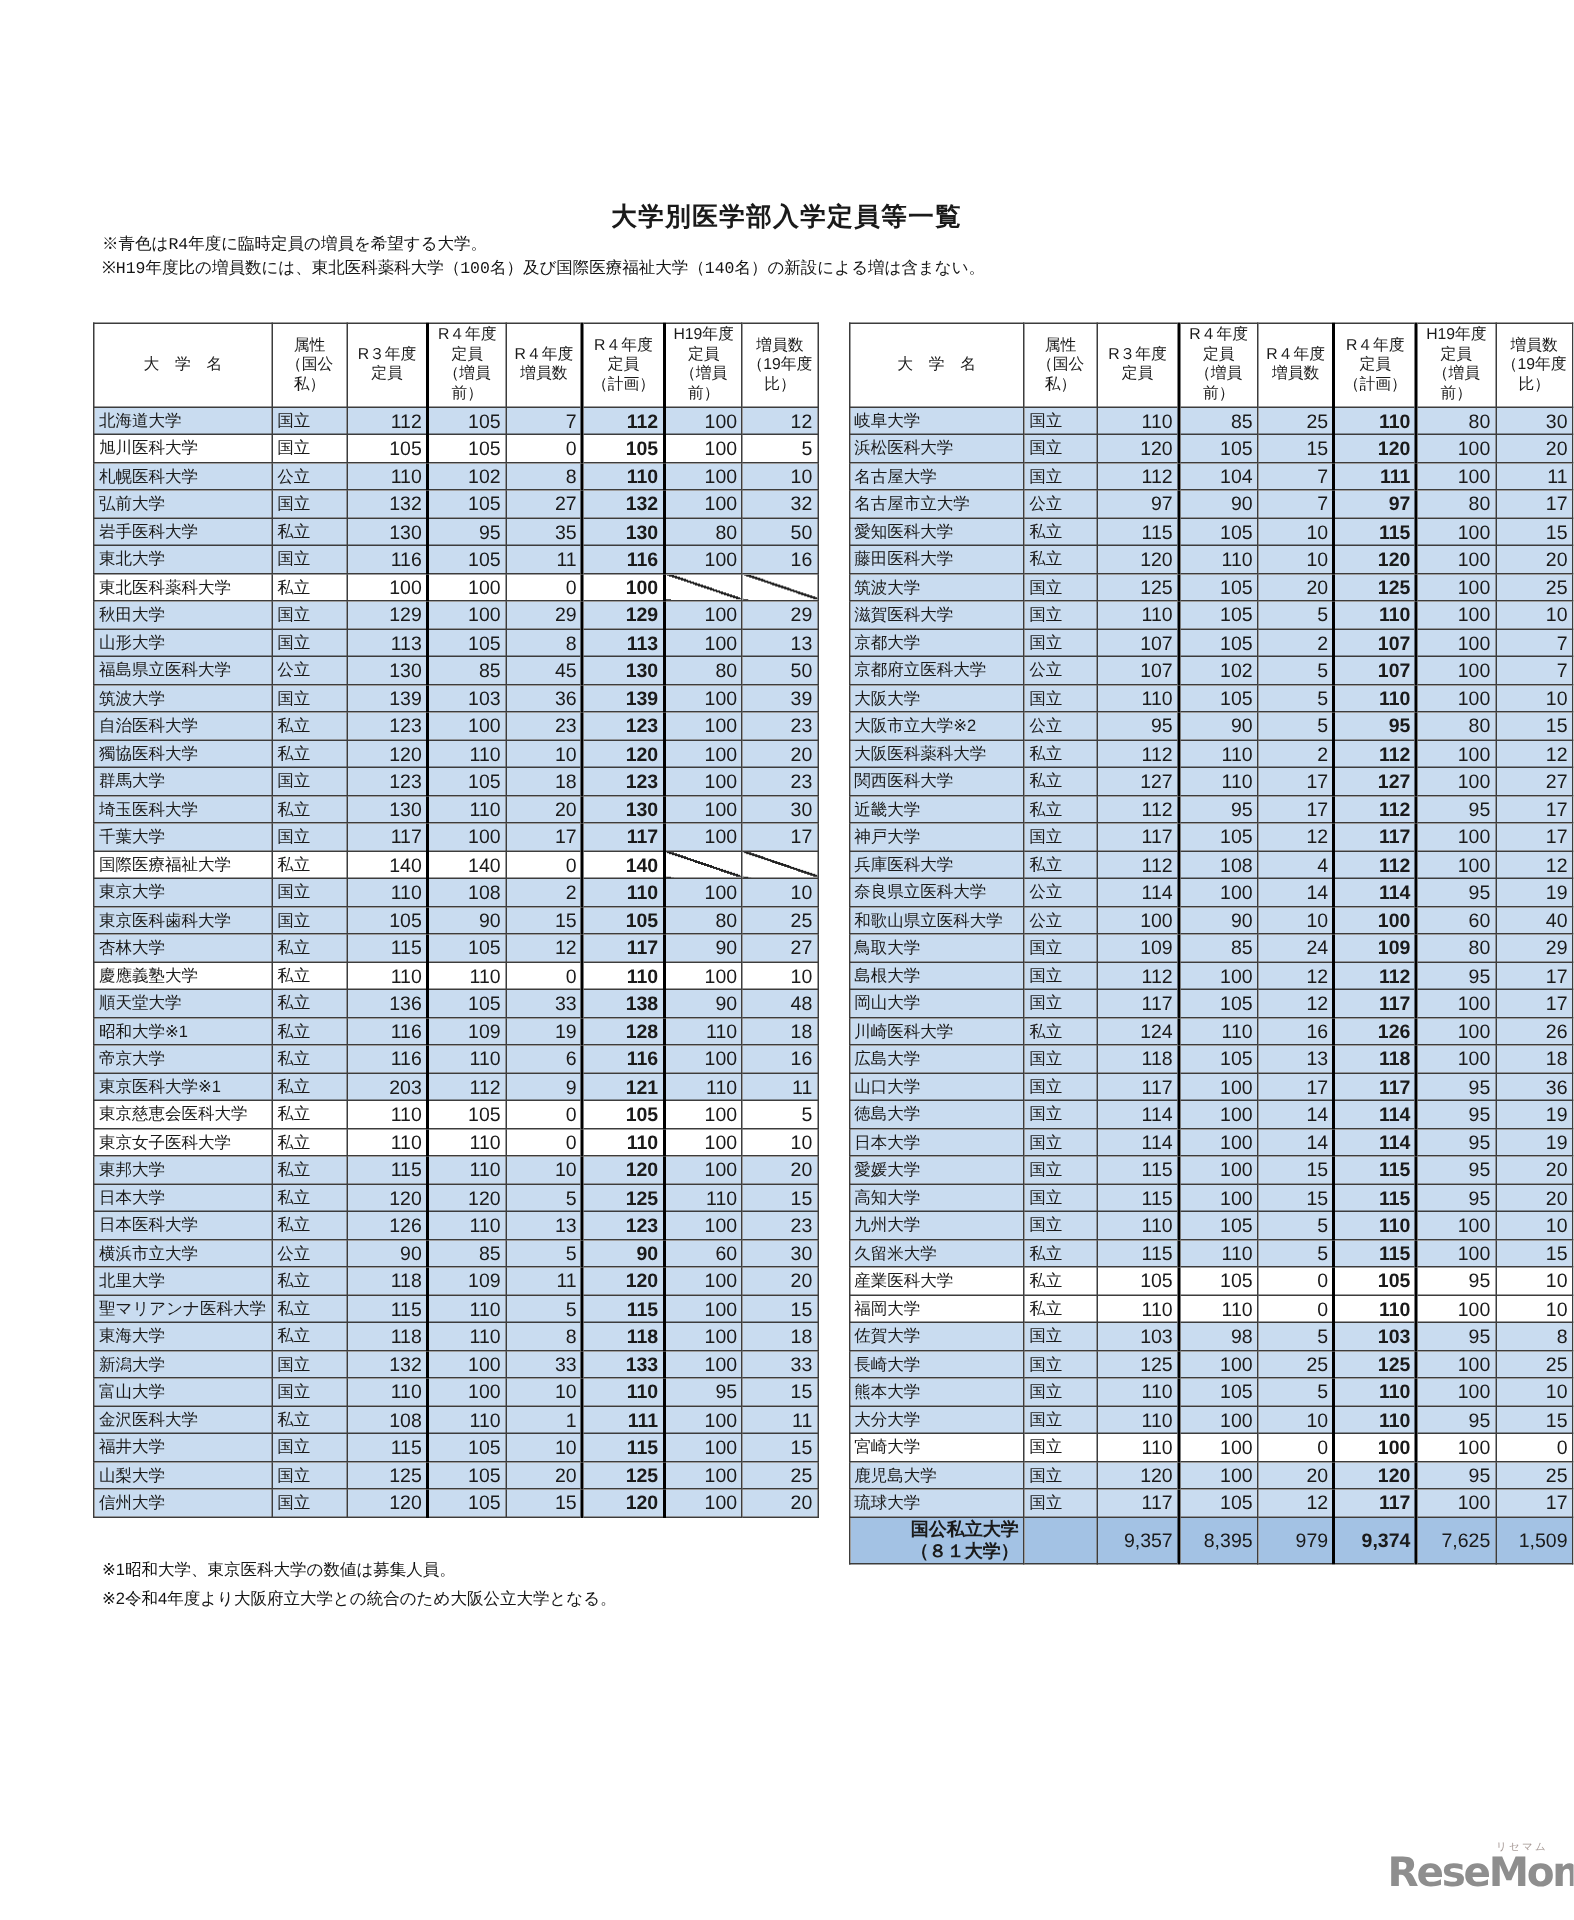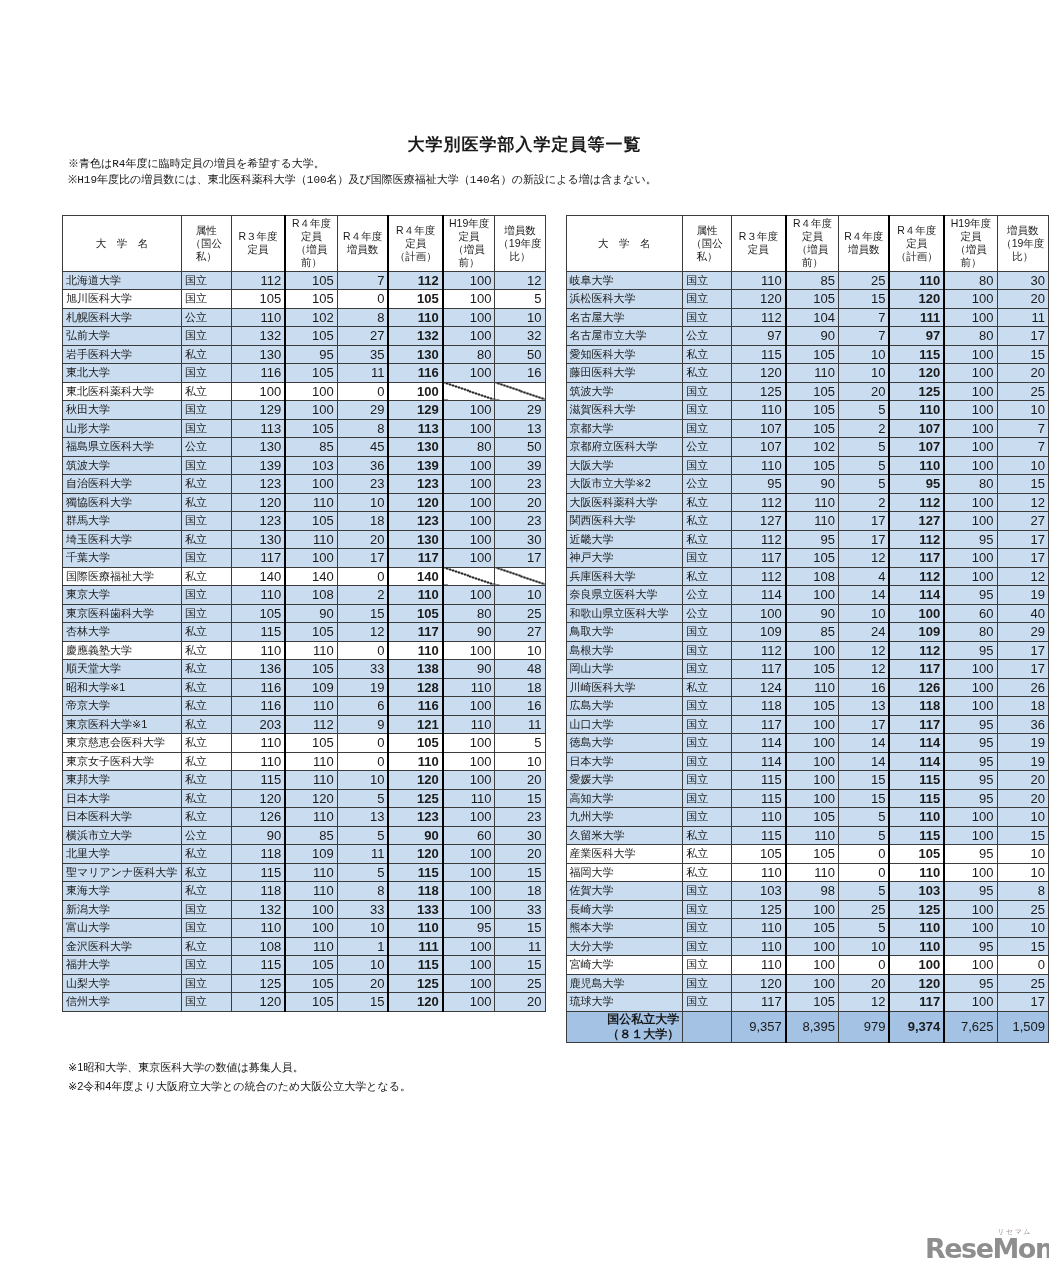--- a/index.html
+++ b/index.html
@@ -34,21 +34,21 @@
   td.diag{
     background-image:linear-gradient(to top right,
       transparent calc(50% - 0.8px),#222 calc(50% - 0.8px),
       #222 calc(50% + 0.8px),transparent calc(50% + 0.8px));
   }
   tr.total{height:31px;}
   tr.total td{background:var(--tot,#a3c2e4);}
   tr.total td.label{
     font-weight:700;font-size:12px;text-align:right;white-space:pre-line;line-height:1.25;
   }
-  .notes-bottom{position:absolute;top:1038px;left:68px;font-size:11px;line-height:19px;color:#141414;margin-top:20px;}
+  .notes-bottom{position:absolute;top:1038px;left:68px;font-size:11px;line-height:19px;color:#141414;}
   .logo{position:absolute;top:1228px;left:925px;width:115px;text-align:right;}
   .logo .ruby{display:block;font-size:7px;color:#a39692;letter-spacing:1.5px;margin-right:8px;line-height:8px;}
   .logo .text{font-size:27px;font-weight:700;color:#8e8e8e;letter-spacing:-1.5px;line-height:26px;font-family:"DejaVu Sans",sans-serif;}
 </style>
 </head>
 <body>
 
 <div class="title">大学別医学部入学定員等一覧</div>
 
 <div class="notes-top">

